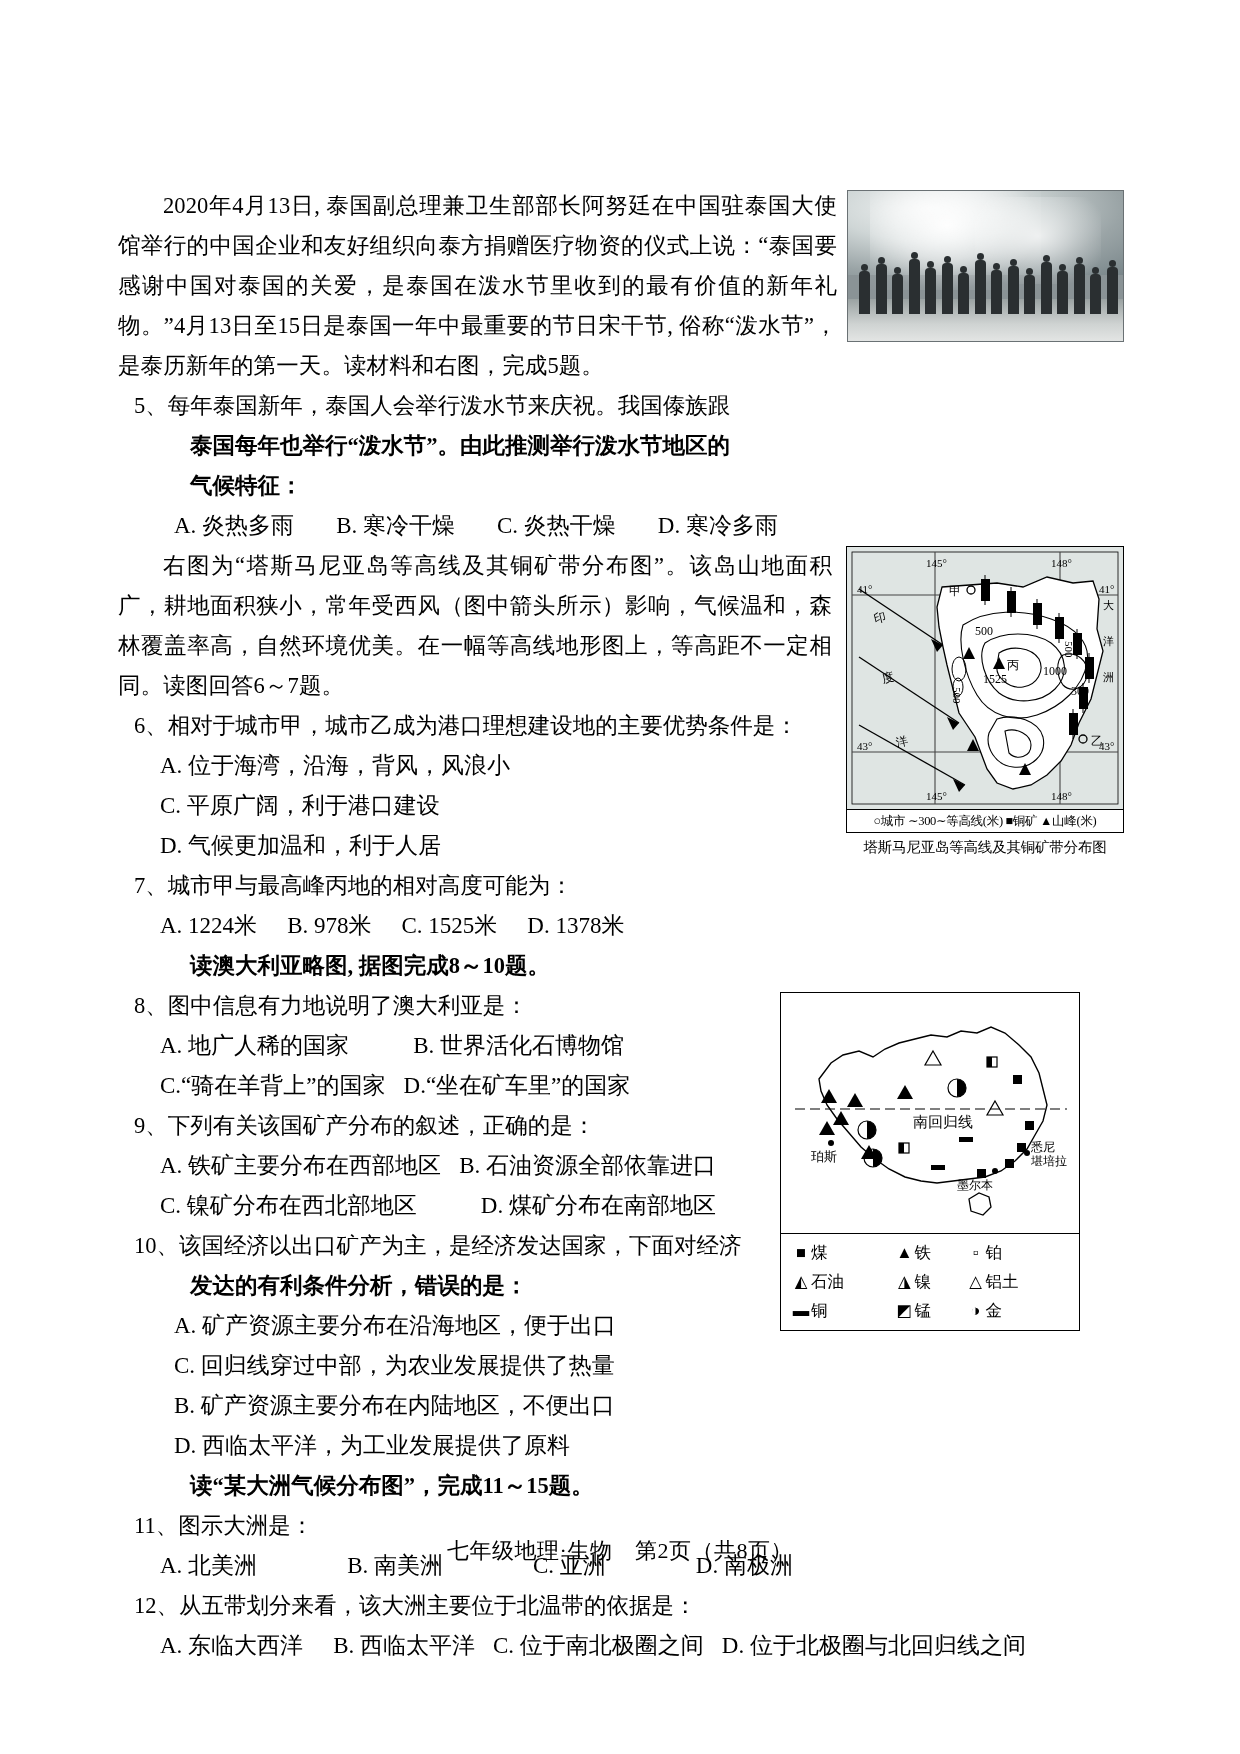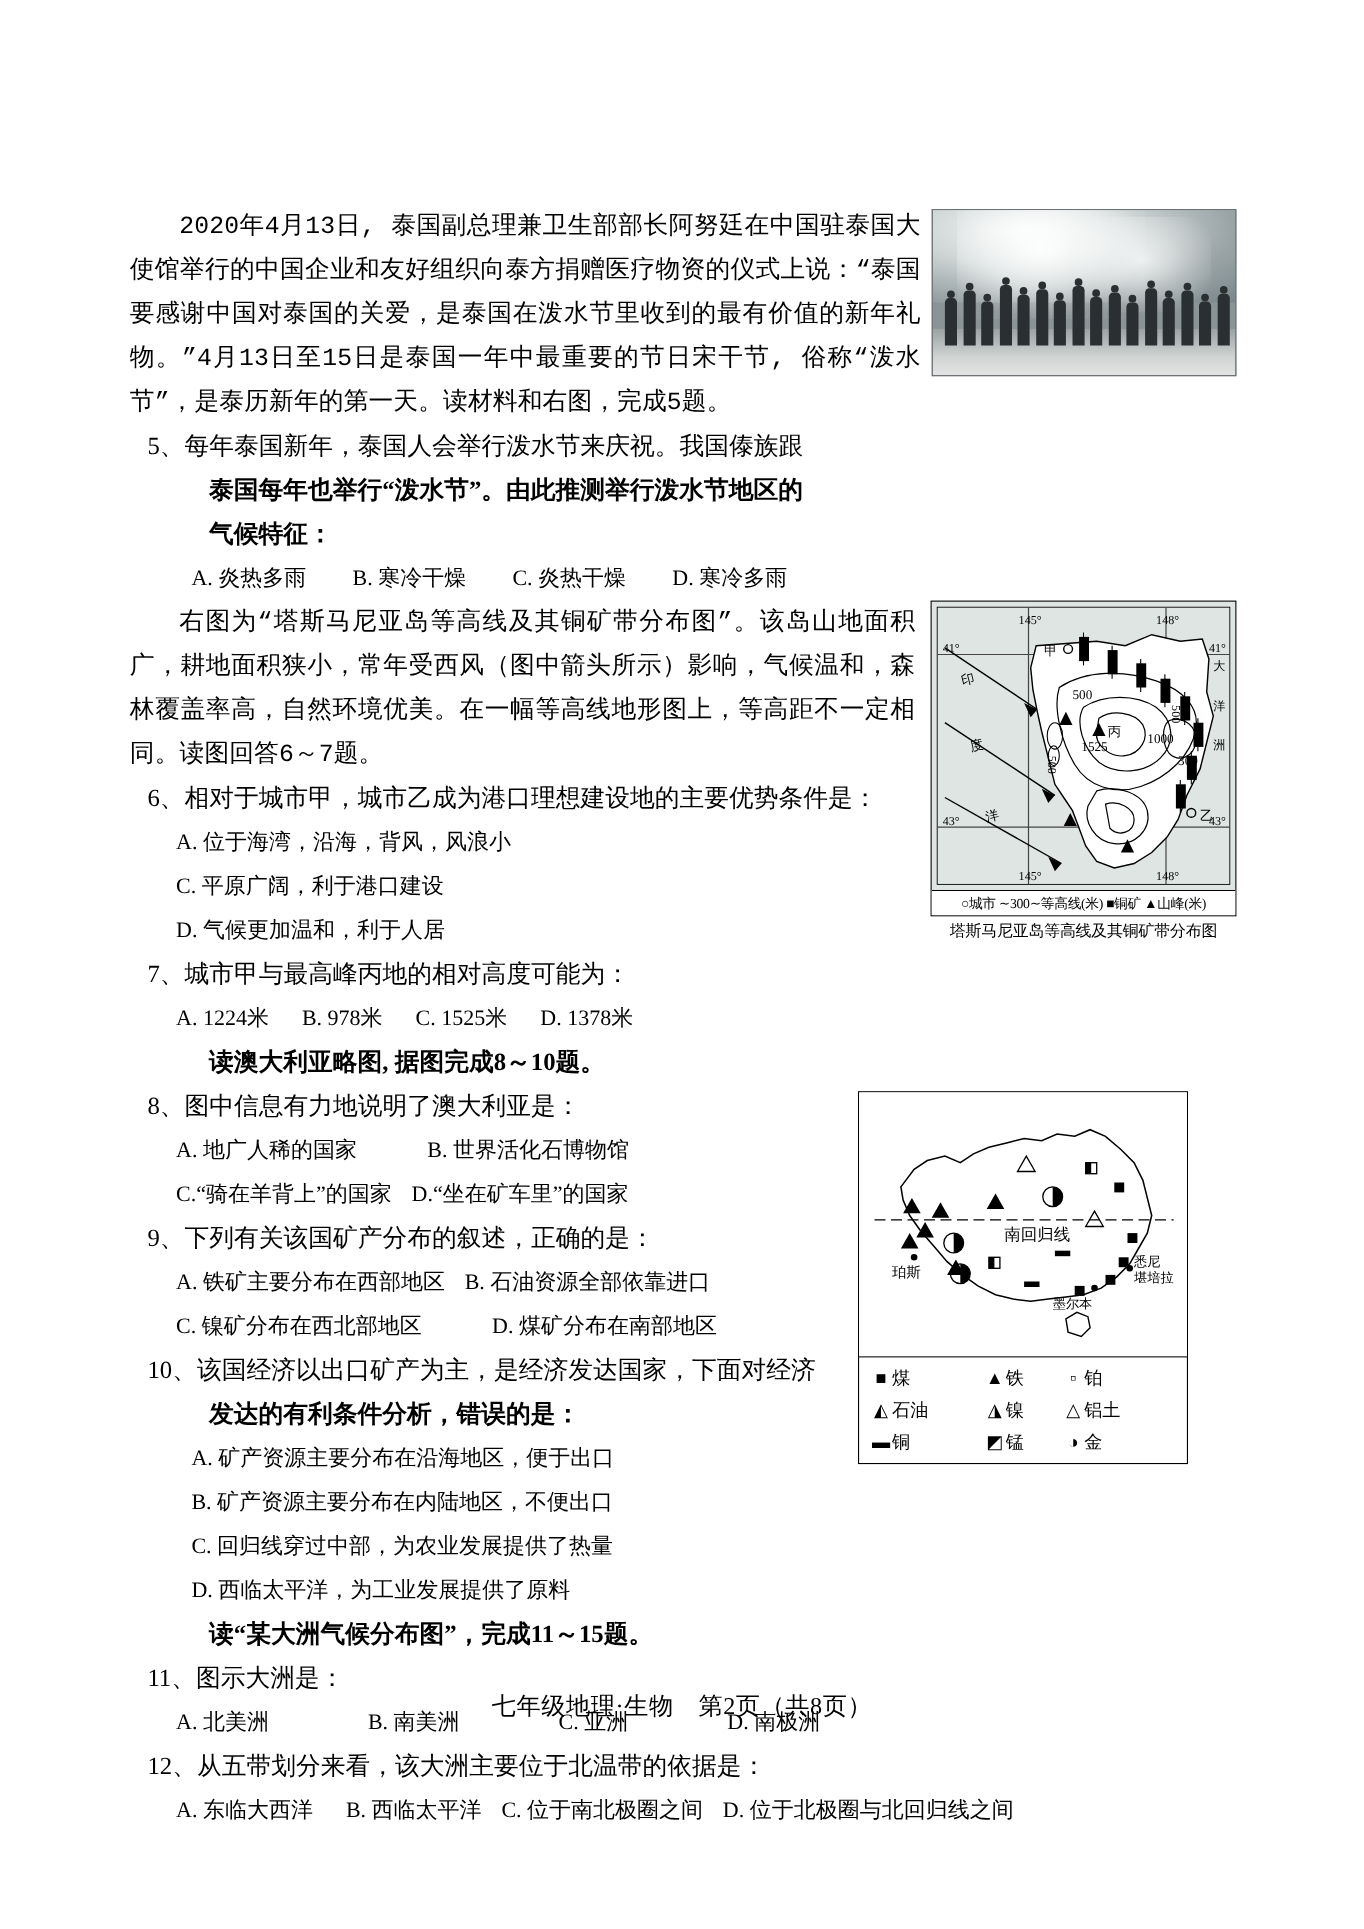--- a/index.html
+++ b/index.html
@@ -26,31 +26,30 @@
     left: 118px;
     top: 186px;
     width: 1006px;
   }
   
   .para {
     font-size: 22.5px;
     line-height: 40px;
     text-align: justify;
     letter-spacing: 0.1px;
-    font-family: Liberation Mono, monospace;
   }
   .para.indent { text-indent: 2em; }
   .qline {
     font-size: 22.5px;
     line-height: 40px;
     white-space: nowrap;
     margin-left: 16px;
   }
   .opts {
-    font-size: 20px;
+    font-size: 23px;
     line-height: 40px;
     white-space: nowrap;
     padding-left: 42px;
   }
   .opts.deeper { padding-left: 56px; }
   .hang {
     padding-left: 56px;
     font-weight: bold;
   }
   .gapA { display:inline-block; width: 42px; }
@@ -458,22 +457,22 @@
     </div>
     <div class="opts">
       <span>C. 镍矿分布在西北部地区</span><span class="gapC"></span><span>D. 煤矿分布在南部地区</span>
     </div>
 
     <div class="qline">
       <span>10、</span><span>该国经济以出口矿产为主，是经济发达国家，下面对经济</span>
     </div>
     <div class="qline hang">发达的有利条件分析，错误的是：</div>
     <div class="opts deeper">A. 矿产资源主要分布在沿海地区，便于出口</div>
+    <div class="opts deeper">C. 回归线穿过中部，为农业发展提供了热量</div>
     <div class="opts deeper">B. 矿产资源主要分布在内陆地区，不便出口</div>
-    <div class="opts deeper">C. 回归线穿过中部，为农业发展提供了热量</div>
     <div class="opts deeper">D. 西临太平洋，为工业发展提供了原料</div>
 
     <div class="qline hang">读“某大洲气候分布图”，完成11～15题。</div>
 
     <div class="clearer"></div>
 
     <div class="qline">
       <span>11、</span><span>图示大洲是：</span>
     </div>
     <div class="opts">

